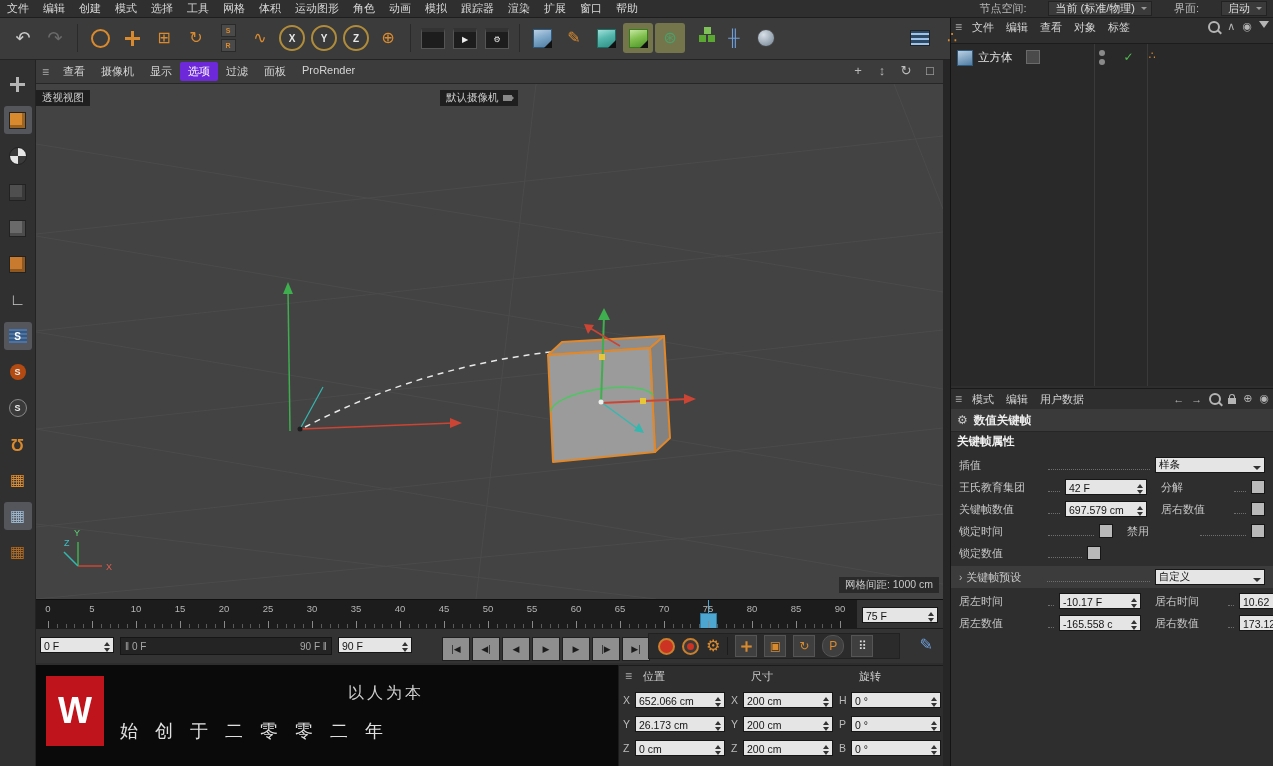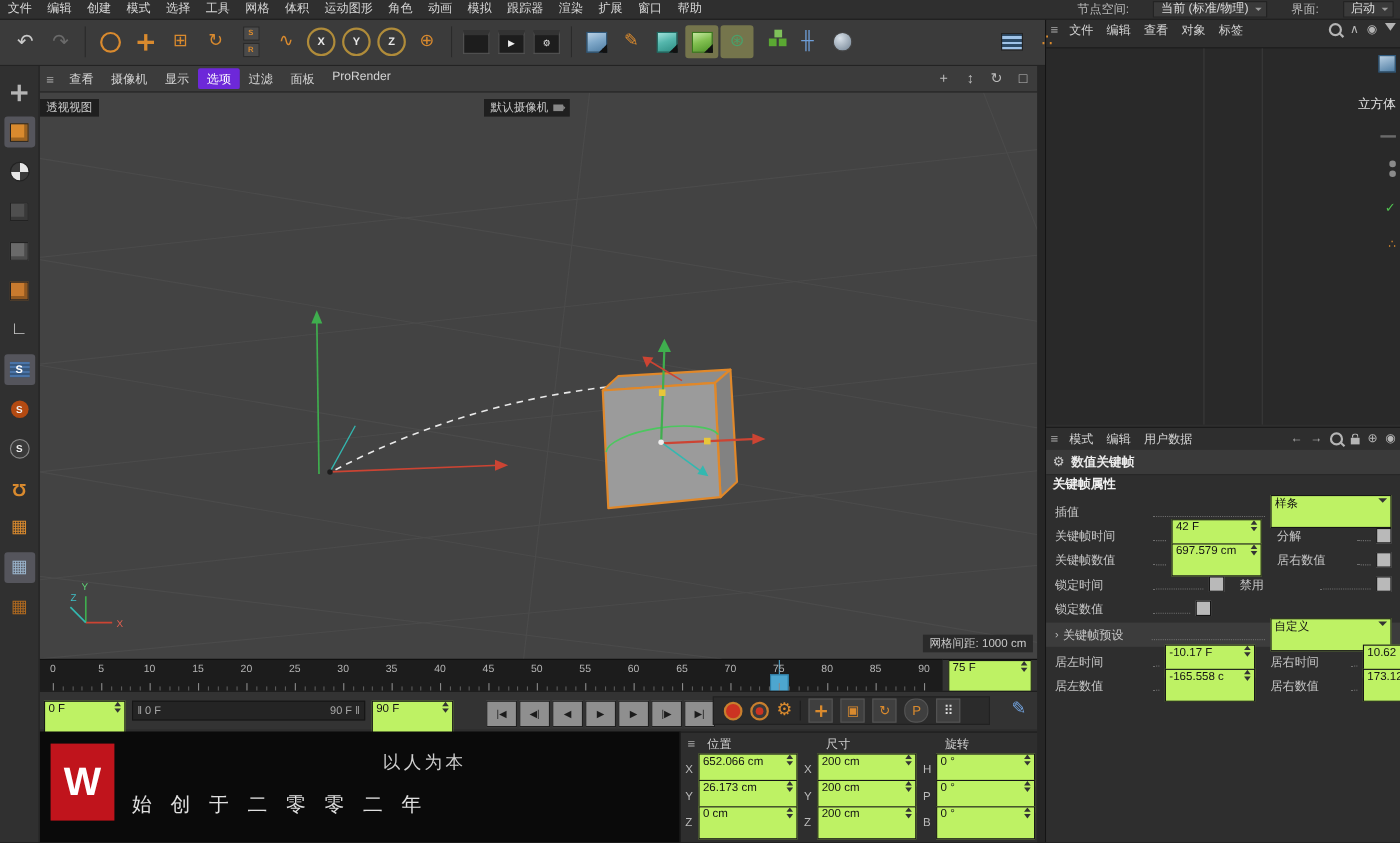--- a/index.html
+++ b/index.html
@@ -67,21 +67,21 @@
   
   .ruler{position:absolute;left:36px;top:599px;width:821px;height:29px;background:#1c1c1c;border-top:1px solid #101010;z-index:10;}
   .tick{position:absolute;bottom:1px;width:1px;height:4px;background:#5a5a5a;}
   .tick.major{height:7px;background:#8a8a8a;}
   .tlabel{position:absolute;top:3px;width:16px;text-align:center;font-size:9.5px;color:#b5b5b5;}
   .playhead{position:absolute;top:13px;width:17px;height:16px;background:#4da6cf;border:1px solid #2c7ca3;box-sizing:border-box;}
   .playline{position:absolute;top:0;width:1px;height:29px;background:#4da6cf;}
   .framebox{position:absolute;left:857px;top:599px;width:86px;height:29px;background:#333;border-top:1px solid #101010;
             display:flex;align-items:center;justify-content:center;z-index:10;}
   
-  .field{background:#bef264;border:1px solid #161616;height:30px;display:flex;align-items:flex-start;
+  .field{background:#e5e5e5;border:1px solid #161616;height:16px;display:flex;align-items:flex-end;
          padding:0 3px;color:#141414;font-size:10.5px;box-sizing:border-box;white-space:nowrap;overflow:hidden;}
   .field .val{overflow:hidden;text-overflow:ellipsis;}
   .spin{display:flex;flex-direction:column;margin-left:auto;padding-left:3px;gap:2px;flex:none;}
   .spin i{display:block;width:0;height:0;border-left:3px solid transparent;border-right:3px solid transparent;}
   .spin i.up{border-bottom:4px solid #333;}
   .spin i.dn{border-top:4px solid #333;}
   .dd{margin-left:auto;width:0;height:0;border:4px solid transparent;border-top-color:#333;transform:translateY(2px);flex:none;}
   .cb{width:12px;height:12px;background:#b9b9b9;border:1px solid #161616;flex:none;}
   
   .playbar{position:absolute;left:36px;top:628px;width:907px;height:34px;background:#333;border-top:1px solid #1c1c1c;z-index:10;}
@@ -121,21 +121,21 @@
   .om-menu .ham,.am-menu .ham{color:#aaa;font-size:12px;margin-right:4px;}
   .om-menu .mitem,.am-menu .mitem{padding:0 6px;color:#d4d4d4;}
   .ricons{position:absolute;right:4px;top:3px;display:flex;gap:7px;align-items:center;color:#b5b5b5;font-size:11px;}
   .icon-search{width:8px;height:8px;border:2px solid #b5b5b5;border-radius:50%;position:relative;display:inline-block;}
   .icon-search:after{content:"";position:absolute;width:5px;height:2px;background:#b5b5b5;right:-4px;bottom:-2px;transform:rotate(45deg);}
   .icon-funnel{width:0;height:0;border:5px solid transparent;border-top:7px solid #b5b5b5;display:inline-block;}
   .icon-lock{width:8px;height:6px;background:#b5b5b5;position:relative;display:inline-block;margin-top:5px;}
   .icon-lock:before{content:"";position:absolute;left:1px;top:-4px;width:4px;height:3px;border:1px solid #b5b5b5;border-bottom:none;border-radius:3px 3px 0 0;}
   .om-tree{position:absolute;left:0;top:26px;width:100%;height:342px;background:#292929;border-top:1px solid #1c1c1c;}
   .vline{position:absolute;top:0;bottom:0;width:1px;background:#3a3a3a;}
-  .objrow{position:absolute;left:6px;top:6px;right:4px;height:18px;display:flex;align-items:flex-end;gap:21px;flex-direction:column;}
+  .objrow{position:absolute;left:6px;top:6px;right:4px;height:18px;display:flex;align-items:flex-start;gap:5px;}
   .objcube{width:14px;height:14px;border:1px solid #2f5a7e;background:linear-gradient(160deg,#b9d0e4,#4f7da3);flex:none;}
   .objname{color:#e2e2e2;font-size:11.5px;}
   .dotcol{display:flex;flex-direction:column;gap:3px;margin-left:54px;}
   .dotcol i{width:6px;height:6px;border-radius:50%;background:#8a8a8a;}
   .greencheck{color:#4fbf4f;font-size:12px;margin-left:14px;}
   .tagchip{width:12px;height:12px;background:#4a4a4a;border:1px solid #6a6a6a;margin-left:12px;}
   
   .attr{position:absolute;left:0;top:371px;width:100%;bottom:0;background:#2e2e2e;border-top:1px solid #1a1a1a;}
   .am-title{display:flex;align-items:center;height:22px;background:#3a3a3a;border-bottom:1px solid #262626;padding-left:6px;gap:6px;}
   .am-title .ttxt{color:#ececec;font-weight:bold;font-size:11.5px;}
@@ -749,21 +749,21 @@
       <div class="attr-body">
         <div class="arow">
           <span class="albl w84">插值</span>
           <span class="leader"></span>
           <div class="field fwide">
             <span class="val">样条</span>
             <span class="dd"></span>
           </div>
         </div>
         <div class="arow">
-          <span class="albl w84">关键帧时间</span>
+          <span class="albl w84">王氏教育集团</span>
           <span class="leader"></span>
           <div class="field fw80">
             <span class="val">42 F</span>
             <span class="spin">
                 <i class="up"></i>
                 <i class="dn"></i>
               </span>
           </div>
           <span class="colgap"></span>
           <span class="albl w64">分解</span>

